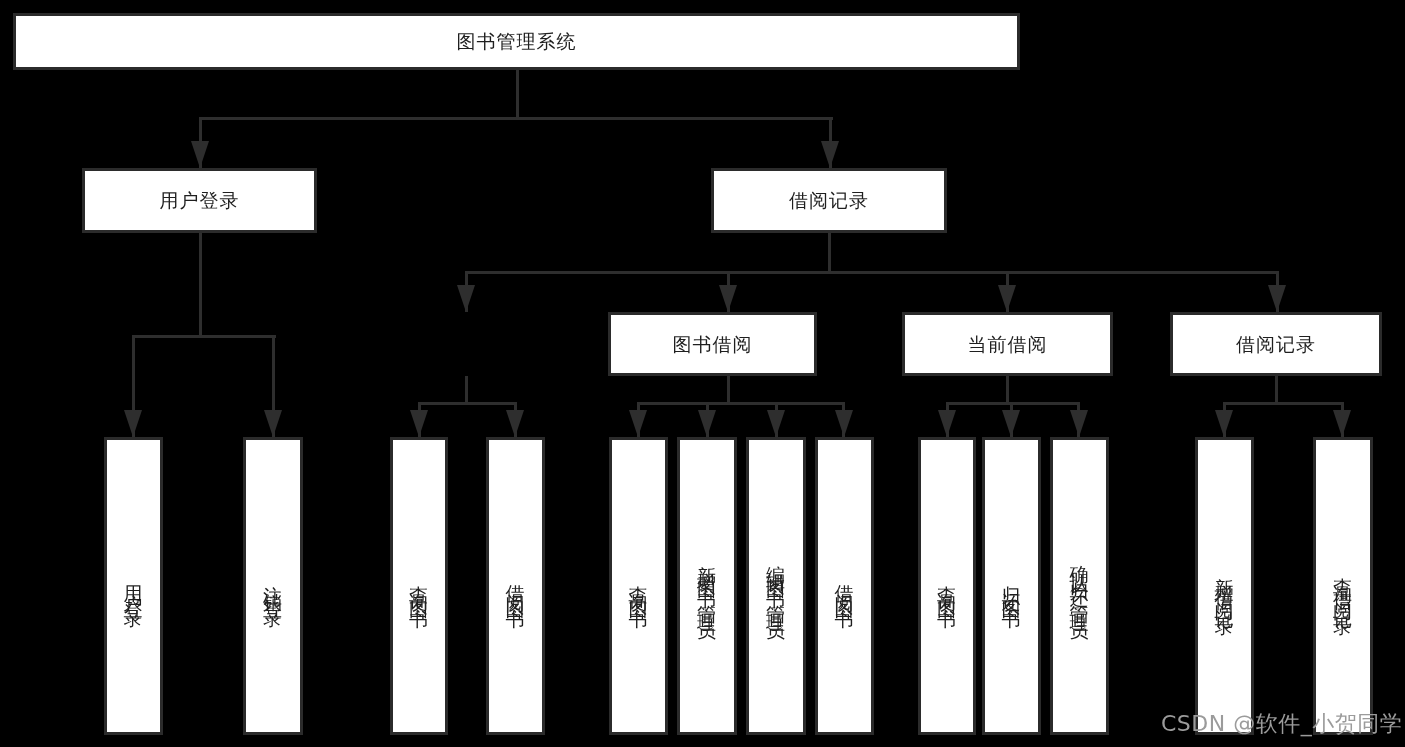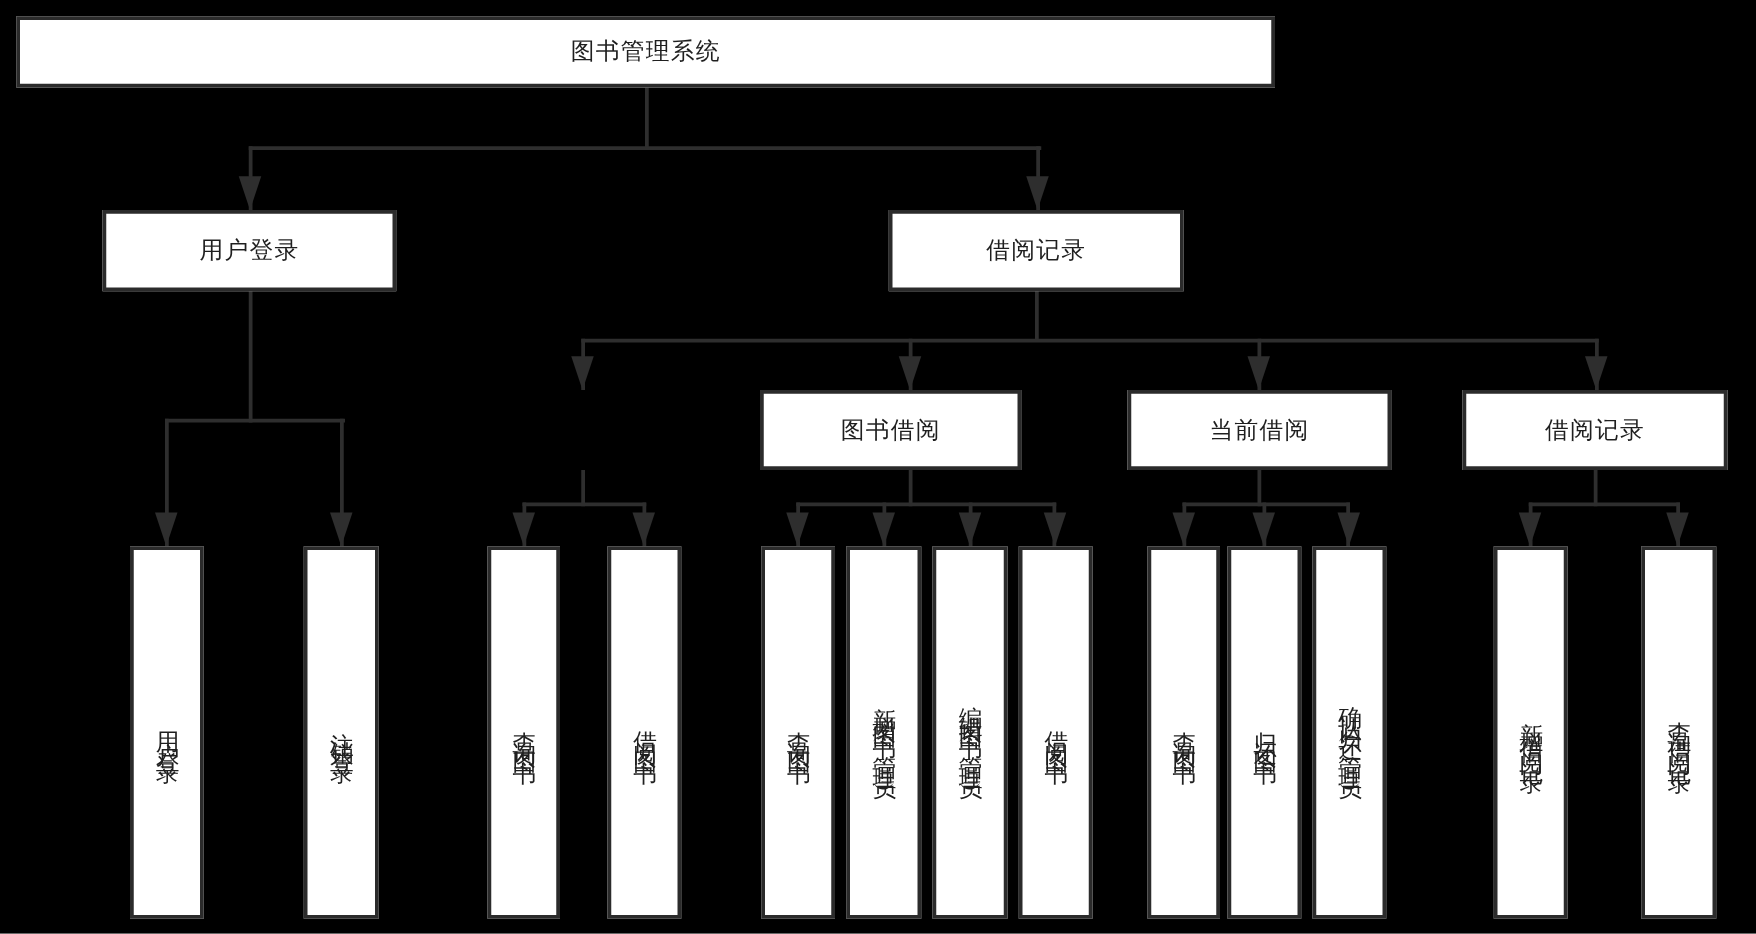--- a/index.html
+++ b/index.html
@@ -149,14 +149,15 @@
     <span>确认归还（管理员）</span>
   </div>
 
   <div class="box vbox" style="left:1195px;top:437px;width:59px;height:298px;">
     <span>新增借阅记录</span>
   </div>
   <div class="box vbox" style="left:1313px;top:437px;width:60px;height:298px;">
     <span>查询借阅记录</span>
   </div>
 
+  <div class="watermark">CSDN @软件_小贺同学</div>
 
 </div>
 
 </body></html>

